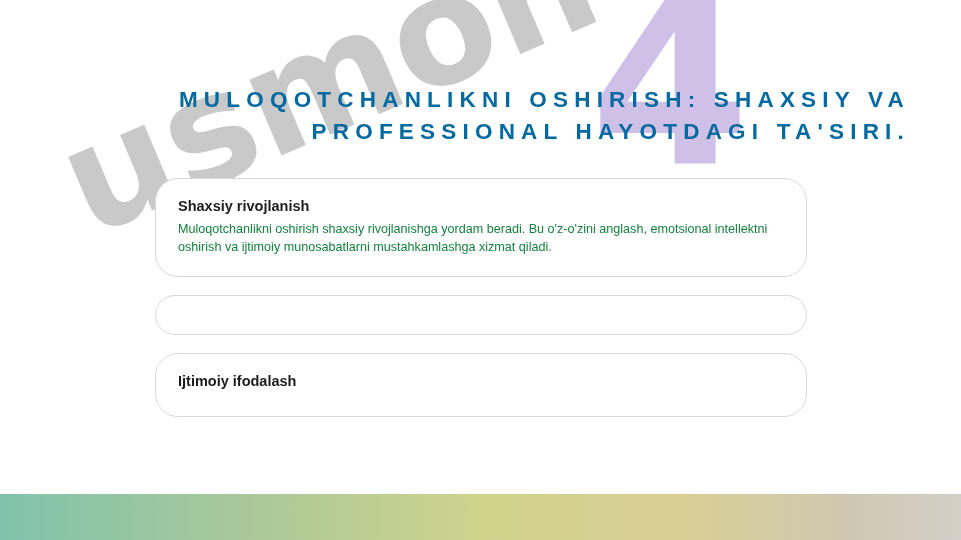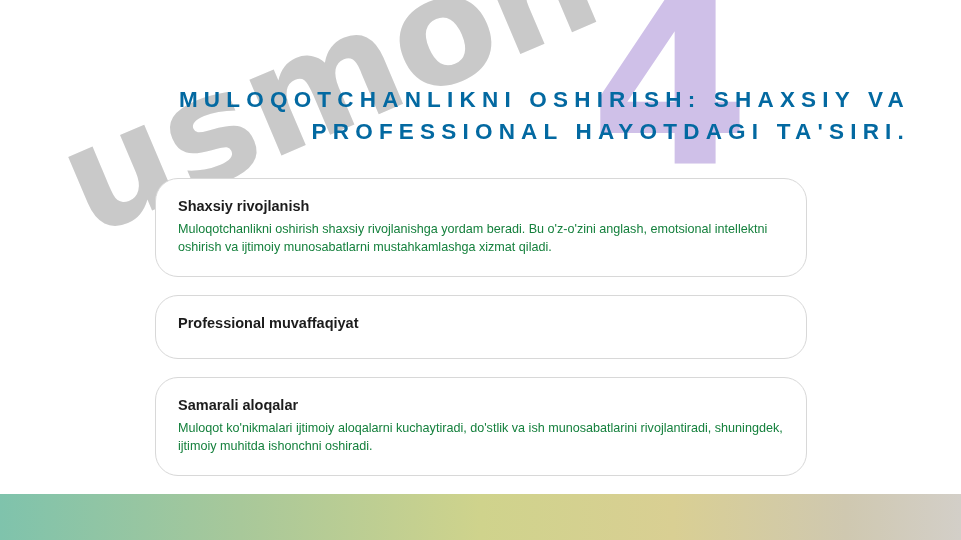--- a/index.html
+++ b/index.html
@@ -124,25 +124,23 @@
   <div class="title">Muloqotchanlikni oshirish: shaxsiy va professional hayotdagi ta'siri.</div>
 
   <div class="cards">
 
     <div class="card">
       <div class="card-title">Shaxsiy rivojlanish</div>
       <div class="card-body">Muloqotchanlikni oshirish shaxsiy rivojlanishga yordam beradi. Bu o'z-o'zini anglash, emotsional intellektni oshirish va ijtimoiy munosabatlarni mustahkamlashga xizmat qiladi.</div>
     </div>
 
     <div class="card">
-      <div class="card-title">Professional muvaffaqiyat</div>
     </div>
 
     <div class="card">
-      <div class="card-title">Samarali aloqalar</div>
-      <div class="card-body">Muloqot ko'nikmalari ijtimoiy aloqalarni kuchaytiradi, do'stlik va ish munosabatlarini rivojlantiradi, shuningdek, ijtimoiy muhitda ishonchni oshiradi.</div>
+      <div class="card-title">Ijtimoiy ifodalash</div>
     </div>
 
   </div>
 
   <div class="bottom-bar"></div>
 
 </div>
 
 </body></html>

